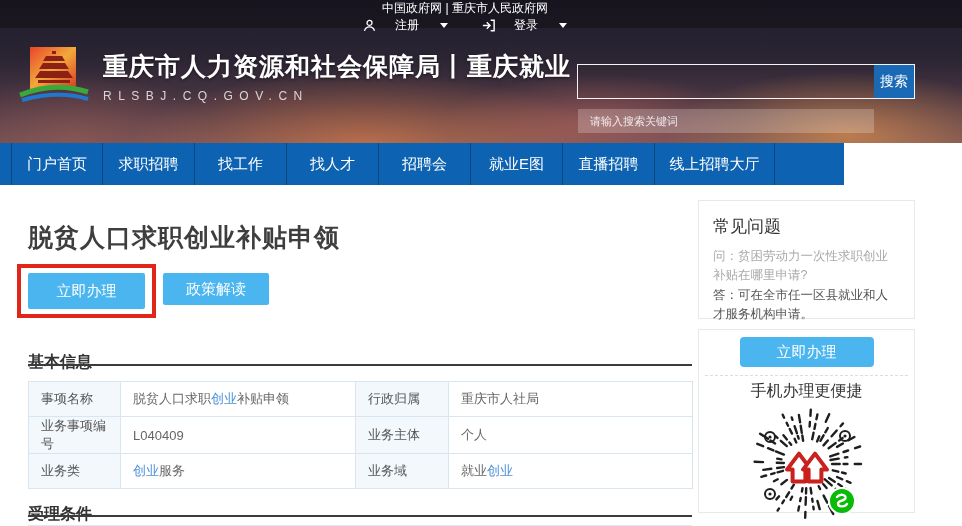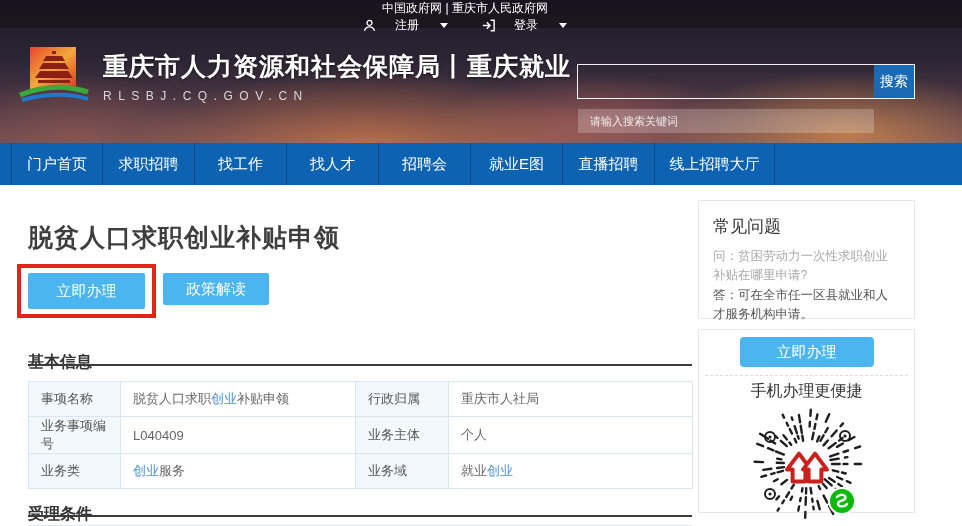--- a/index.html
+++ b/index.html
@@ -22,21 +22,21 @@
   .logo{position:absolute;left:18px;top:45px;width:72px;height:62px;}
   .brand{position:absolute;left:103px;top:50px;color:#fff;}
   .brand-title{font-size:25px;font-weight:bold;letter-spacing:1px;text-shadow:0 1px 3px rgba(0,0,0,.5);}
   .brand-domain{margin-top:6px;font-size:12px;letter-spacing:6.5px;color:rgba(255,255,255,.78);}
   .search{position:absolute;right:47px;top:64px;width:338px;height:35px;display:flex;border:1px solid rgba(255,255,255,.95);box-sizing:border-box;}
   .search input{flex:1;min-width:0;background:rgba(255,255,255,.22);border:none;outline:none;color:#fff;font-size:11px;padding:12px 12px;font-family:inherit;margin-top:44px;}
   .search input::placeholder{color:rgba(255,255,255,.85);}
   .search button{width:40px;background:var(--search_blue);color:#fff;border:none;font-size:14px;cursor:pointer;font-family:inherit;}
 
   
-  .nav{position:absolute;left:0;top:143px;width:962px;height:42px;background:var(--nav_blue);display:flex;box-sizing:border-box;padding-left:11px;}
+  .nav{position:absolute;left:0;top:143px;width:844px;height:42px;background:var(--nav_blue);display:flex;box-sizing:border-box;padding-left:11px;}
   .nav-item{width:92px;line-height:42px;text-align:center;color:#fff;font-size:15px;cursor:pointer;
     border-right:1px solid rgba(0,0,0,.28);box-sizing:border-box;}
   .nav-item:first-child{border-left:1px solid rgba(0,0,0,.28);}
   .nav-item.wide{width:120px;}
 
   
   .page-title{position:absolute;left:28px;top:204px;font-size:25px;color:#3e3e3e;letter-spacing:1px;}
   .annotation{position:absolute;left:17px;top:264px;border:4px solid var(--annotation_red);padding:5px 7px;}
   .btn-blue{display:block;background:var(--button_blue);color:#fff;border:none;border-radius:2px;font-size:15px;cursor:pointer;font-family:inherit;}
   .btn-primary{width:117px;height:36px;}

